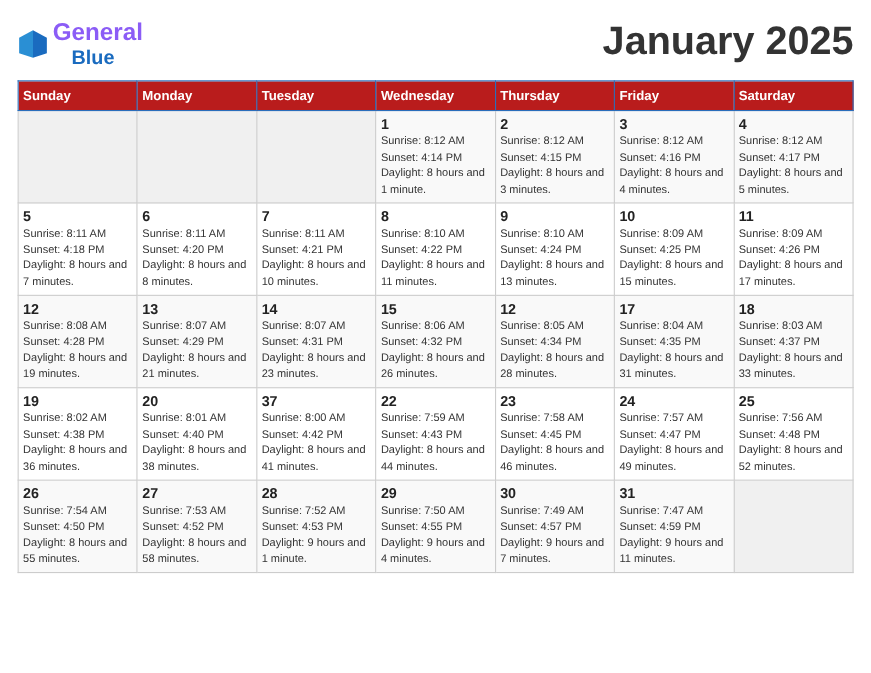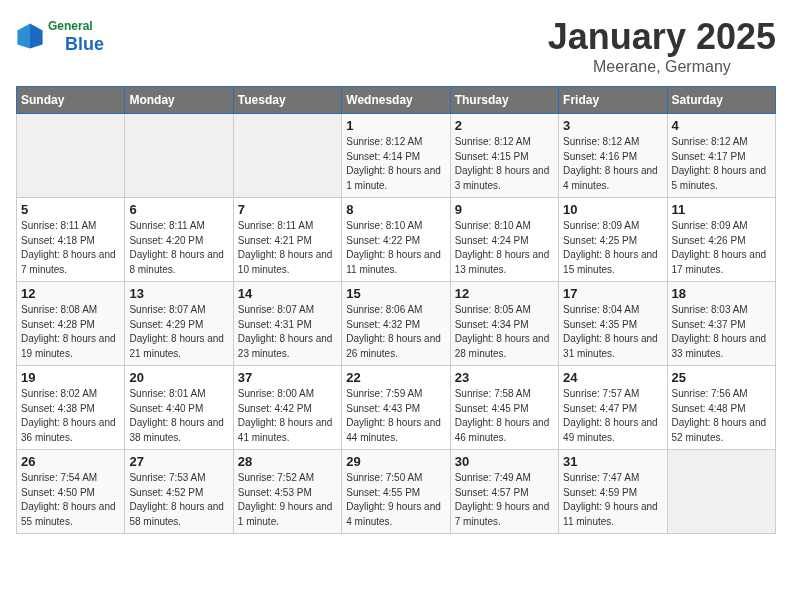--- a/index.html
+++ b/index.html
@@ -15,23 +15,23 @@
       justify-content: space-between;
       align-items: flex-start;
       margin-bottom: 10px;
     }
     .logo {
       display: flex;
       align-items: center;
       gap: 4px;
     }
     .logo-text-general {
-      font-size: 12px;
-      font-weight: bold;
-      color: #15803d;
+      font-size: 22px;
+      font-weight: bold;
+      color: #8b5cf6;
     }
     .logo-text-blue {
       font-size: 18px;
       font-weight: bold;
       color: #1a6bbf;
       margin-left: 17px;
     }
     .logo-icon {
       width: 28px;
       height: 28px;
@@ -47,21 +47,21 @@
     .calendar-subtitle {
       font-size: 16px;
       color: #555;
     }
     table {
       width: 100%;
       border-collapse: collapse;
       font-size: 11px;
     }
     thead tr th {
-      background-color: #737373;
+      background-color: #b91c1c;
       color: #fff;
       padding: 6px 4px;
       text-align: left;
       font-size: 12px;
       border: 1px solid #2a6ebb;
     }
     tbody tr td {
       border: 1px solid #ccc;
       vertical-align: top;
       padding: 4px;
@@ -100,21 +100,20 @@
       <polygon points="20,2 38,12 38,32 20,38" fill="#1a6bbf"></polygon>
       <polygon points="20,2 2,12 2,32 20,38" fill="#2a8fd4"></polygon>
     </svg>
     <div>
       <span class="logo-text-general">General</span><br>
       <span class="logo-text-blue">Blue</span>
     </div>
   </div>
   <div class="title-block">
     <div class="calendar-title">January 2025</div>
-    <div class="calendar-subtitle">Meerane, Germany</div>
   </div>
 </div>
 
 <table>
   <thead>
     <tr id="header-row">
         <th>Sunday</th>
         <th>Monday</th>
         <th>Tuesday</th>
         <th>Wednesday</th>

